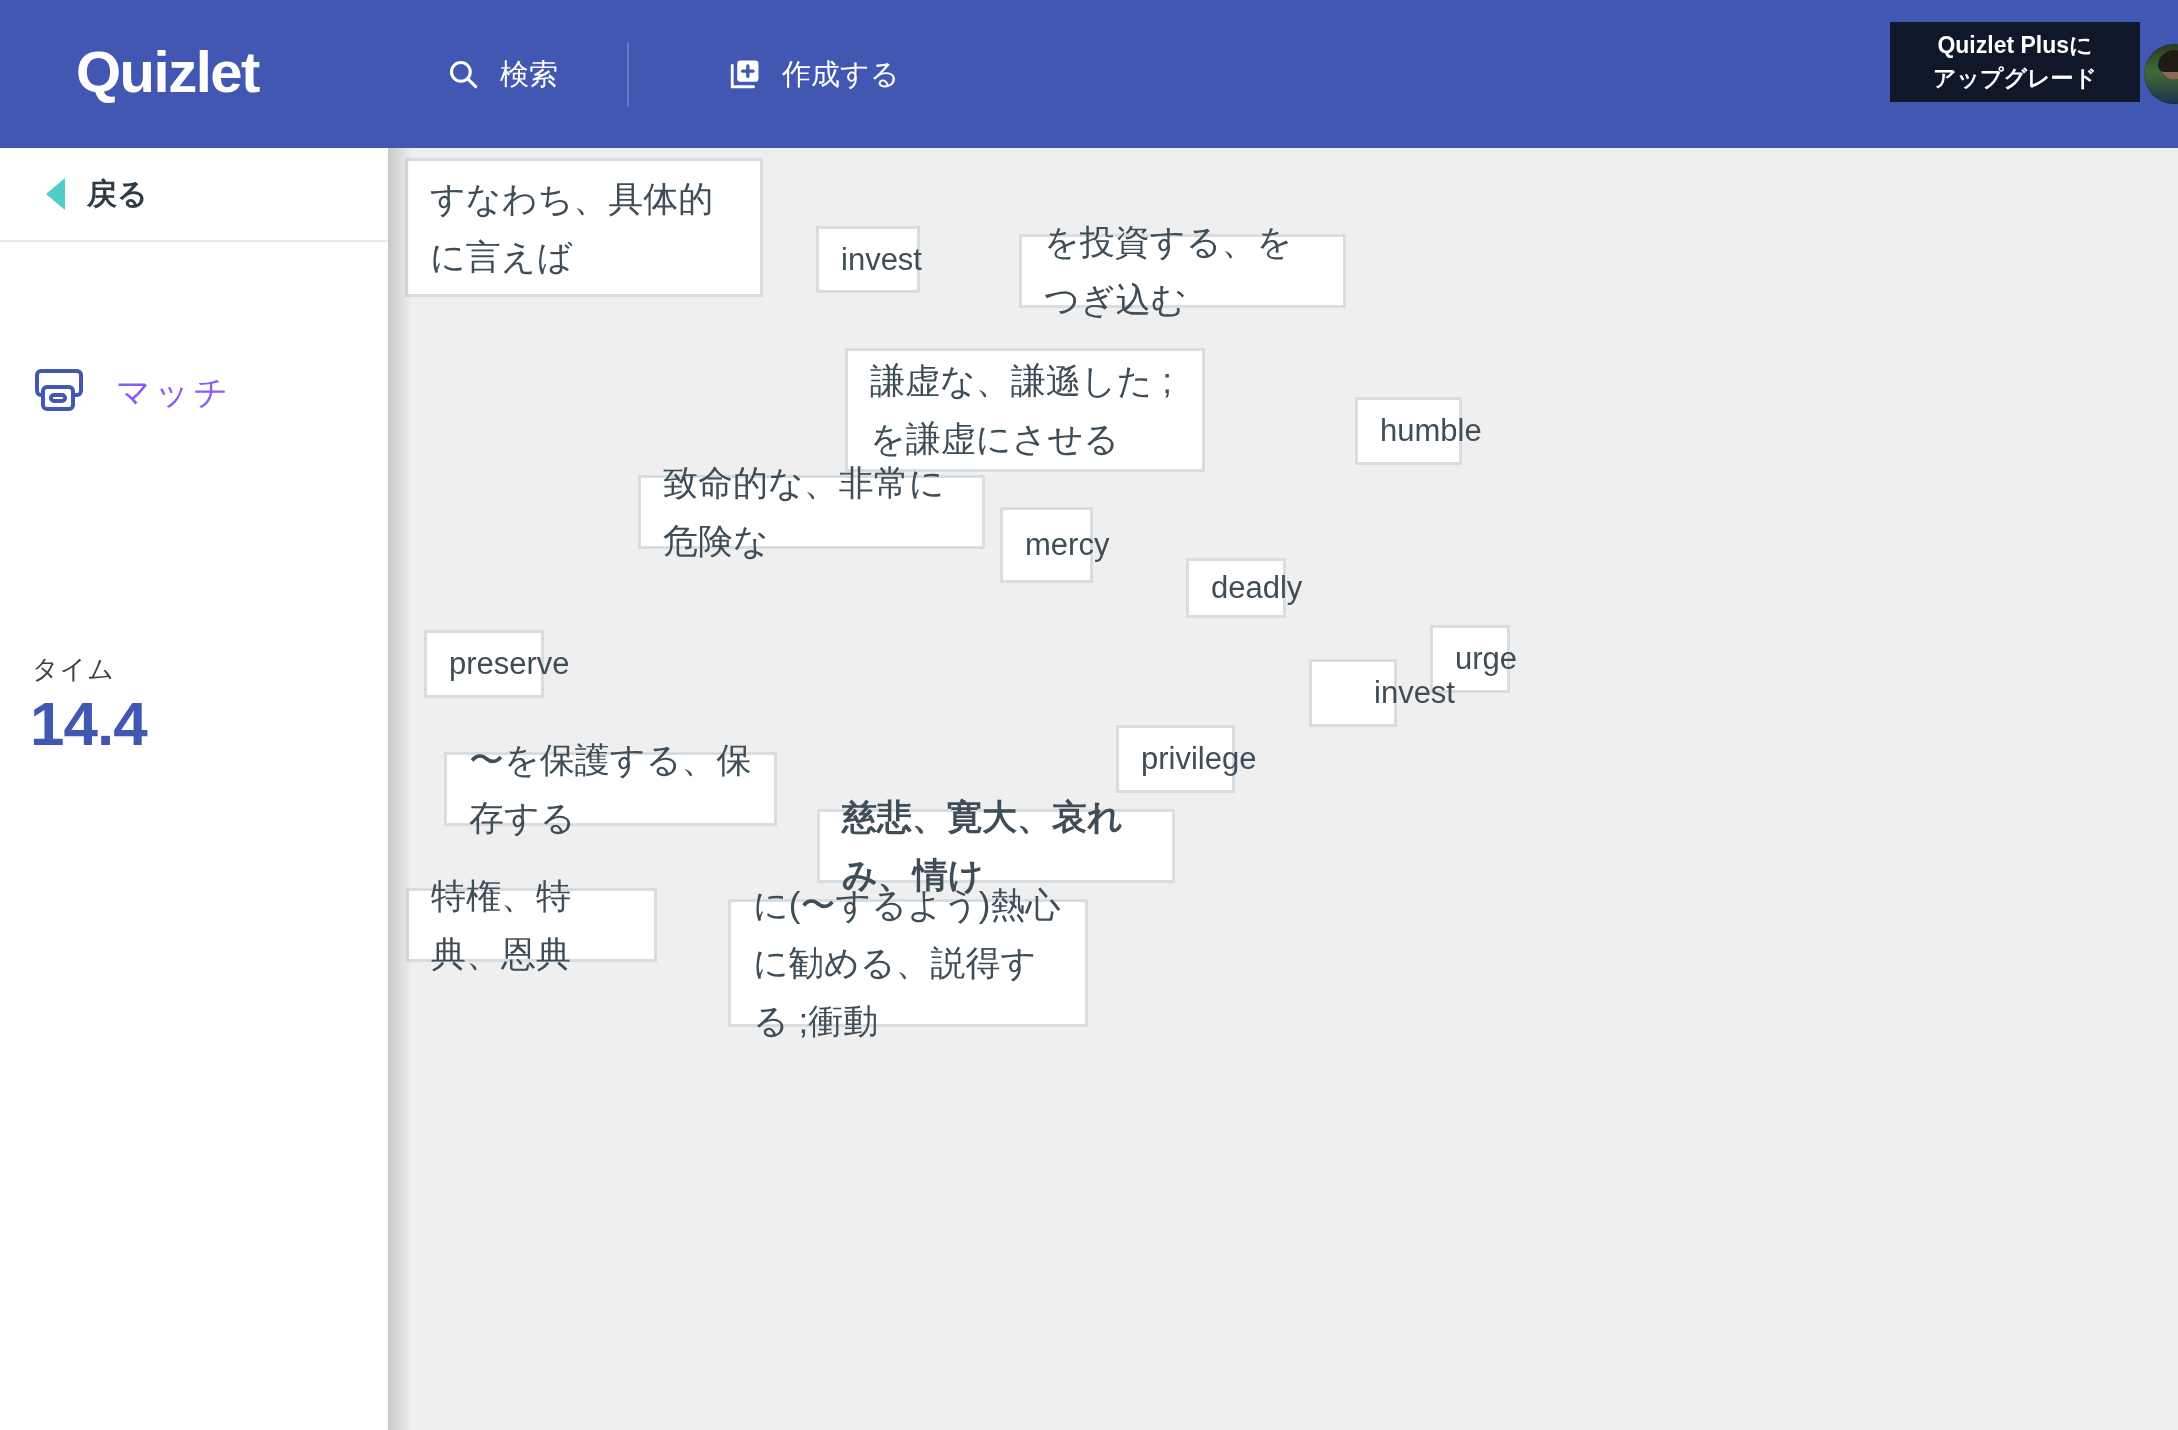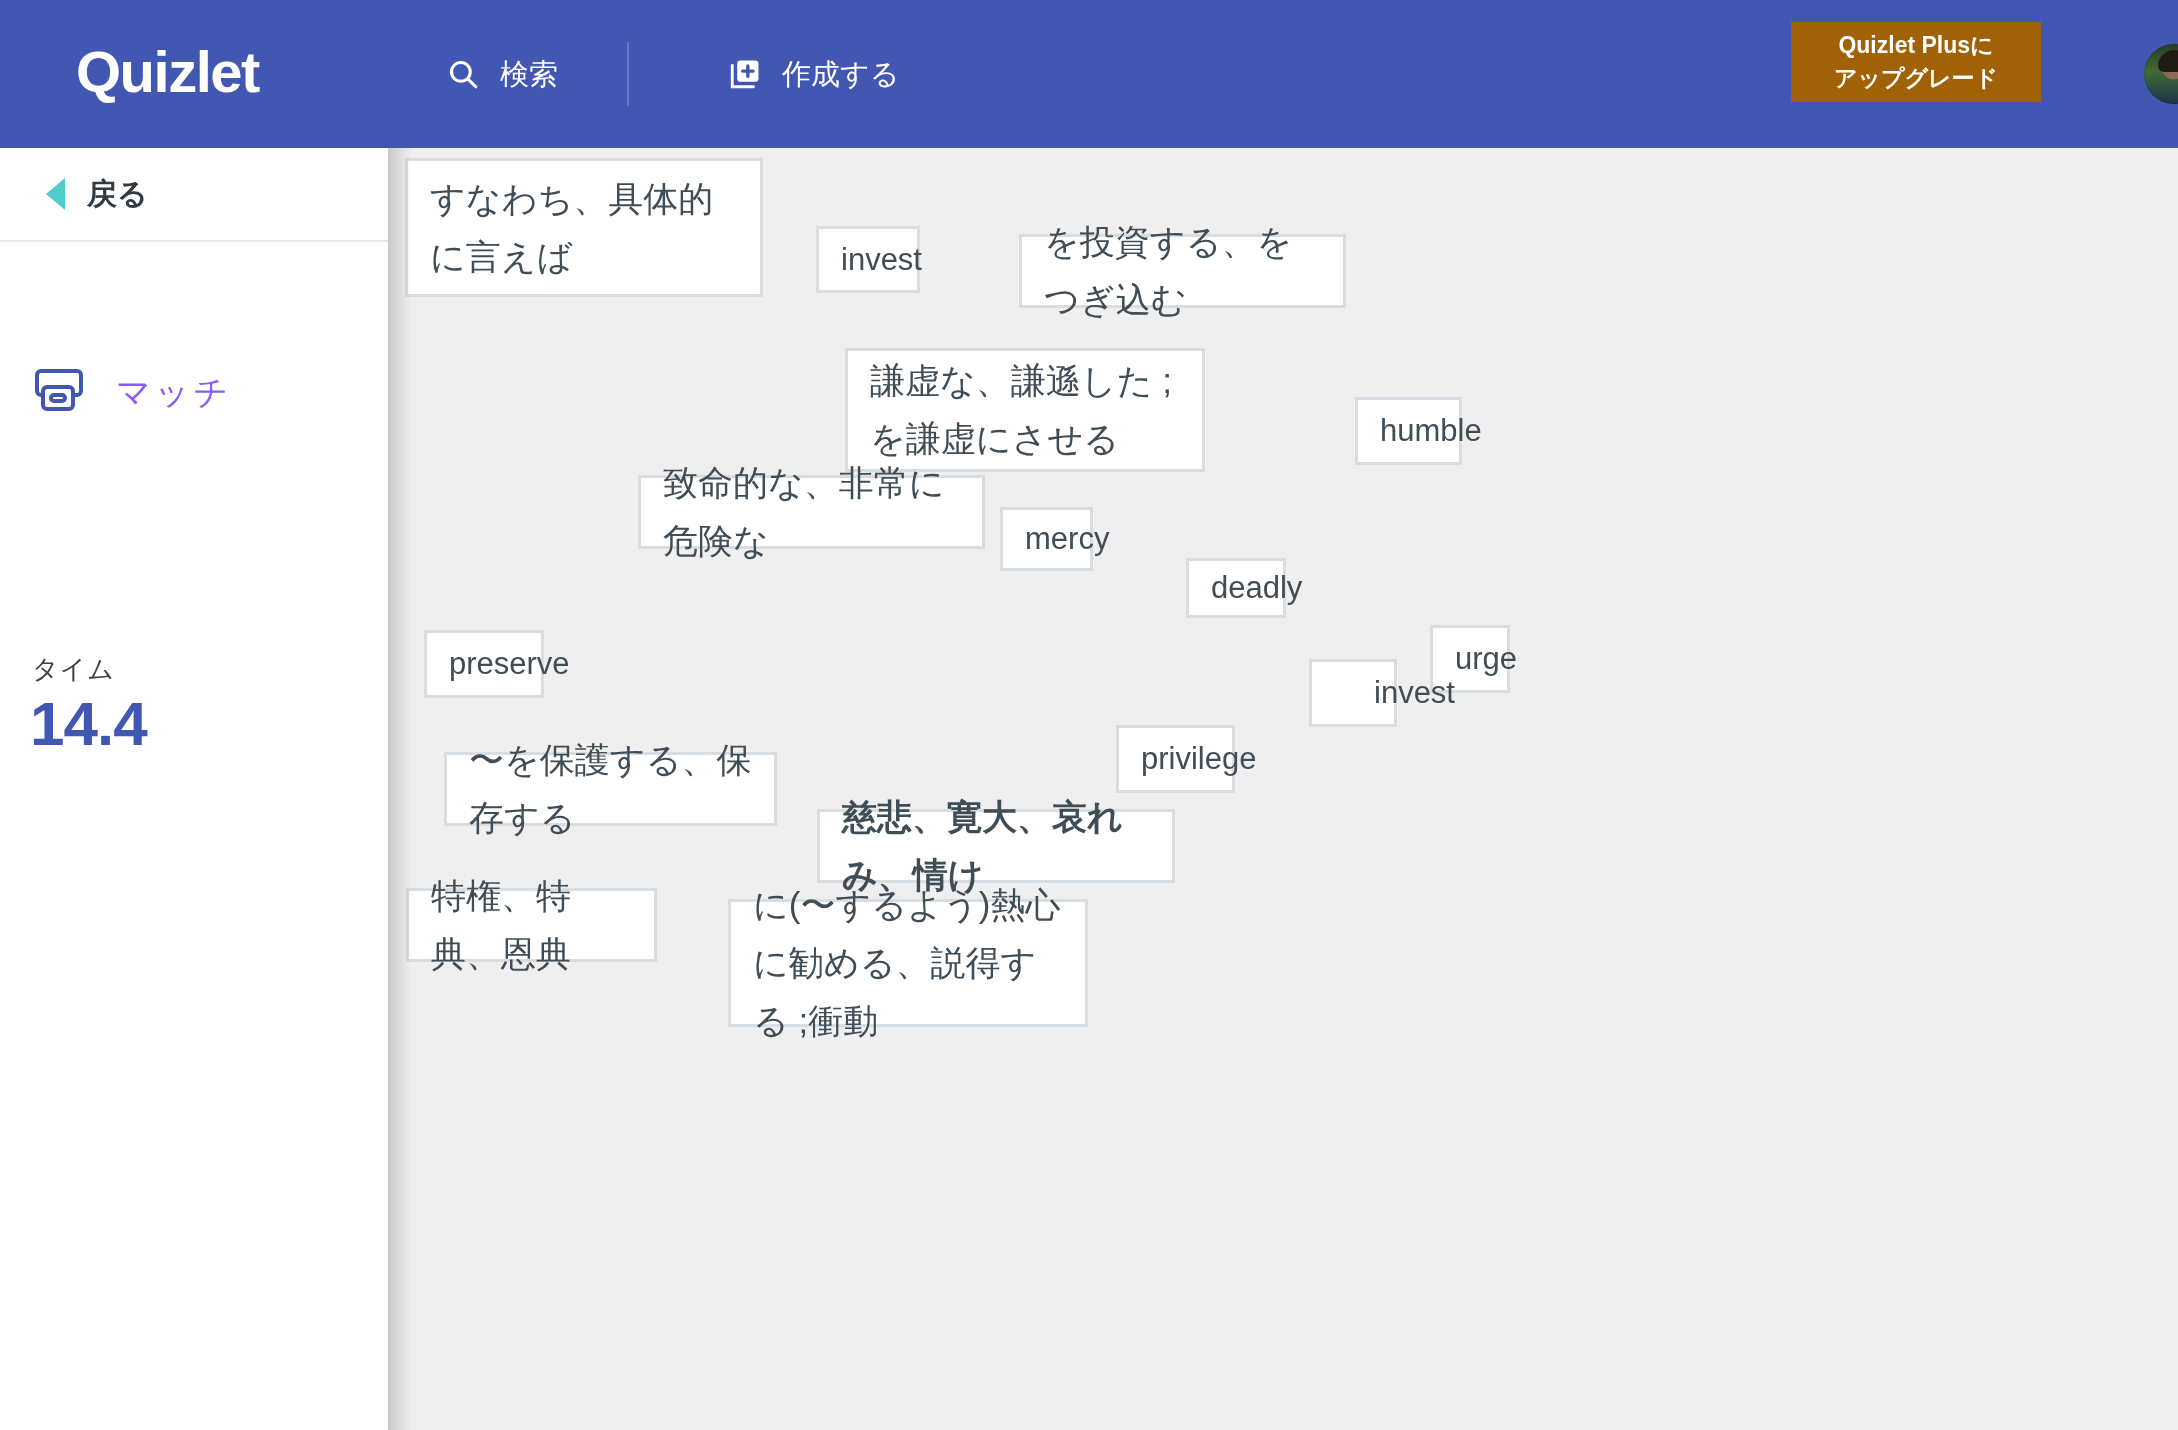--- a/index.html
+++ b/index.html
@@ -43,23 +43,23 @@
   .nav-create { left: 728px; top: 49px; }
   .nav-item .ico { display: inline-flex; margin-right: 20px; }
   .nav-divider {
     position: absolute;
     left: 627px; top: 42px;
     width: 2px; height: 64px;
     background: #6679c4;
   }
   .upgrade-btn {
     position: absolute;
-    left: 1791px; top: 22px;
+    left: 1890px; top: 22px;
     width: 250px; height: 80px;
-    background: #a16207;
+    background: #0f172a;
     color: #ffffff;
     font-size: 23px;
     font-weight: bold;
     line-height: 33px;
     display: flex;
     flex-direction: column;
     align-items: center;
     justify-content: center;
     text-align: center;
     cursor: pointer;
@@ -263,21 +263,21 @@
       </div>
       <div class="card def" style="left: 457px; top: 200px; width: 360px; height: 124px;">
         <div class="card-inner">謙虚な、謙遜した ;を謙虚にさせる</div>
       </div>
       <div class="card term" style="left: 967px; top: 249px; width: 107px; height: 68px;">
         <div class="card-inner">humble</div>
       </div>
       <div class="card def" style="left: 250px; top: 327px; width: 347px; height: 74px;">
         <div class="card-inner">致命的な、非常に危険な</div>
       </div>
-      <div class="card term" style="left: 612px; top: 359px; width: 93px; height: 64px;">
+      <div class="card term" style="left: 612px; top: 359px; width: 93px; height: 76px;">
         <div class="card-inner">mercy</div>
       </div>
       <div class="card term" style="left: 798px; top: 410px; width: 100px; height: 60px;">
         <div class="card-inner">deadly</div>
       </div>
       <div class="card term" style="left: 1042px; top: 477px; width: 80px; height: 68px;">
         <div class="card-inner">urge</div>
       </div>
       <div class="card term" style="left: 36px; top: 482px; width: 120px; height: 68px;">
         <div class="card-inner">preserve</div>

